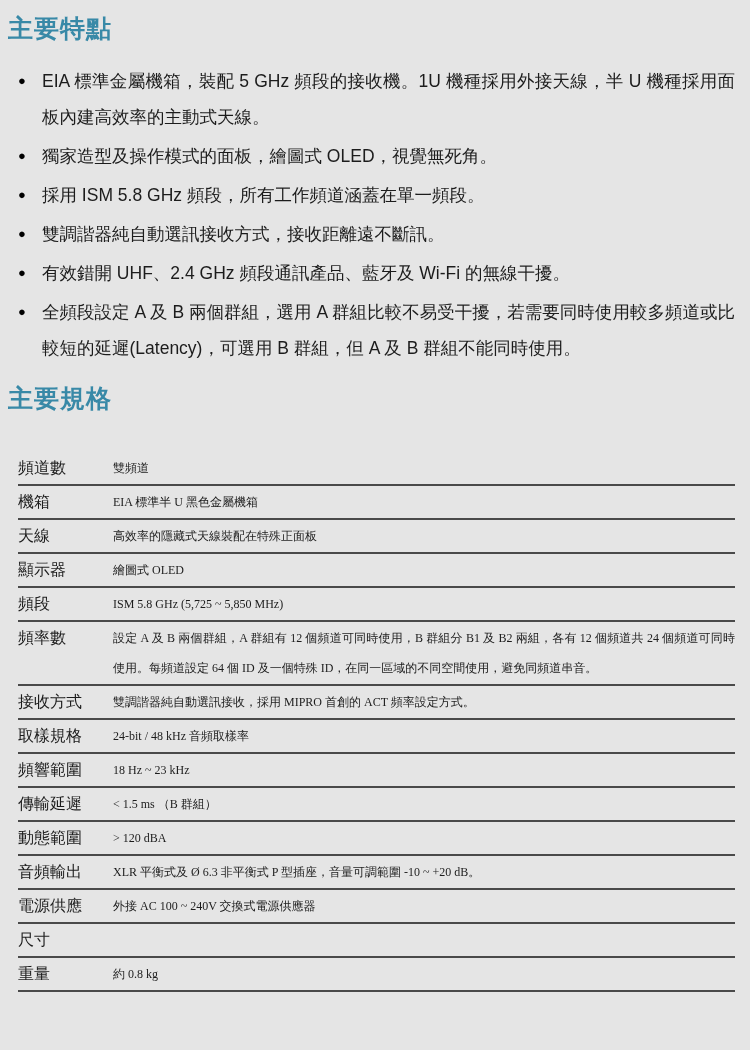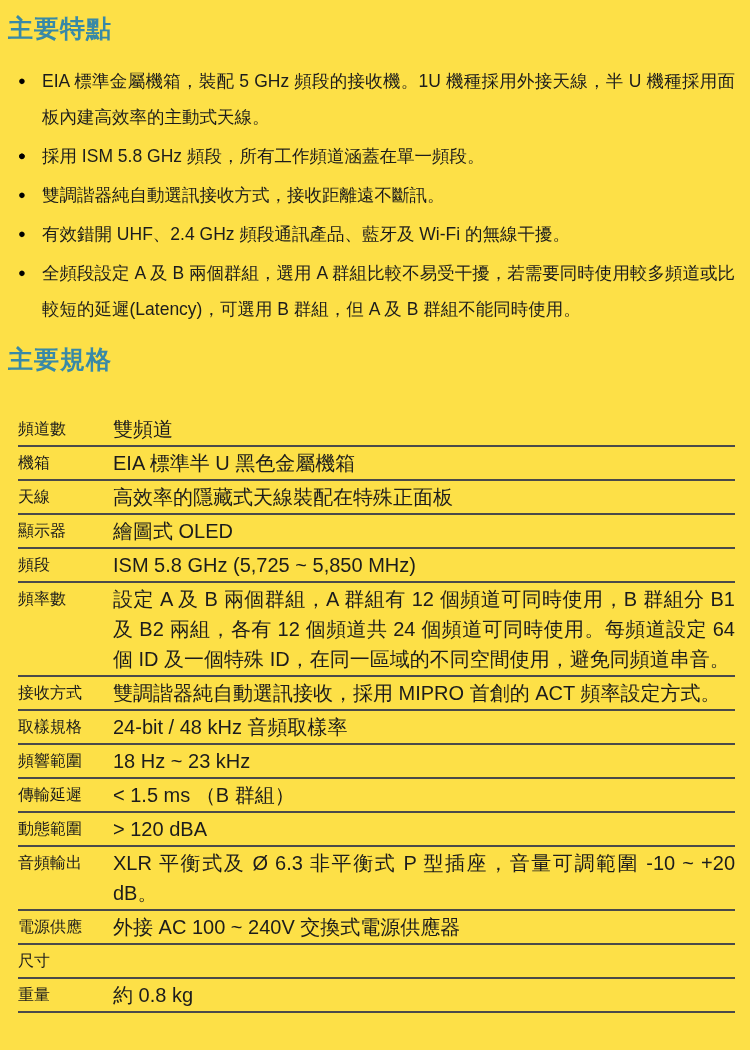--- a/index.html
+++ b/index.html
@@ -5,21 +5,21 @@
   html, body {
     margin: 0;
     padding: 0;
     background: #ffffff;
     font-family: "Liberation Sans", sans-serif;
     color: #1c1c1c;
   }
   .page {
     width: 750px;
     height: 1050px;
-    background: #fde047;
+    background: #e5e5e5;
     box-sizing: border-box;
     padding: 10px 15px 0 8px;
     overflow: hidden;
   }
   h1.section-title, h2.section-title {
     margin: 0;
     font-size: 25px;
     font-weight: bold;
     color: #3889A7;
     letter-spacing: 1px;
@@ -62,43 +62,45 @@
   .spec-row:first-of-type { border-top: none; margin-top: 37px; }
   .spec-label {
     flex: 0 0 95px;
     font-size: 16px;
     line-height: 30px;
     padding: 1px 0;
     white-space: nowrap;
   }
   .spec-value {
     flex: 1 1 auto;
-    font-size: 20px;
+    font-size: 12px;
     line-height: 30px;
     padding: 1px 0;
     text-align: justify;
     text-justify: inter-ideograph;
+    font-family: Liberation Serif, serif;
   }
 </style>
 </head>
 <body>
 
 <div class="page">
 
   <h1 class="section-title">主要特點</h1>
 
   <ul class="features">
 
       <li>
         <span class="bullet">●</span>
         <span class="feature-text">EIA 標準金屬機箱，裝配 5  GHz 頻段的接收機。1U 機種採用外接天線，半 U 機種採用面板內建高效率的主動式天線。</span>
       </li>
 
       <li>
         <span class="bullet">●</span>
+        <span class="feature-text">獨家造型及操作模式的面板，繪圖式 OLED，視覺無死角。</span>
       </li>
 
       <li>
         <span class="bullet">●</span>
         <span class="feature-text">採用 ISM 5.8 GHz 頻段，所有工作頻道涵蓋在單一頻段。</span>
       </li>
 
       <li>
         <span class="bullet">●</span>
         <span class="feature-text">雙調諧器純自動選訊接收方式，接收距離遠不斷訊。</span>

